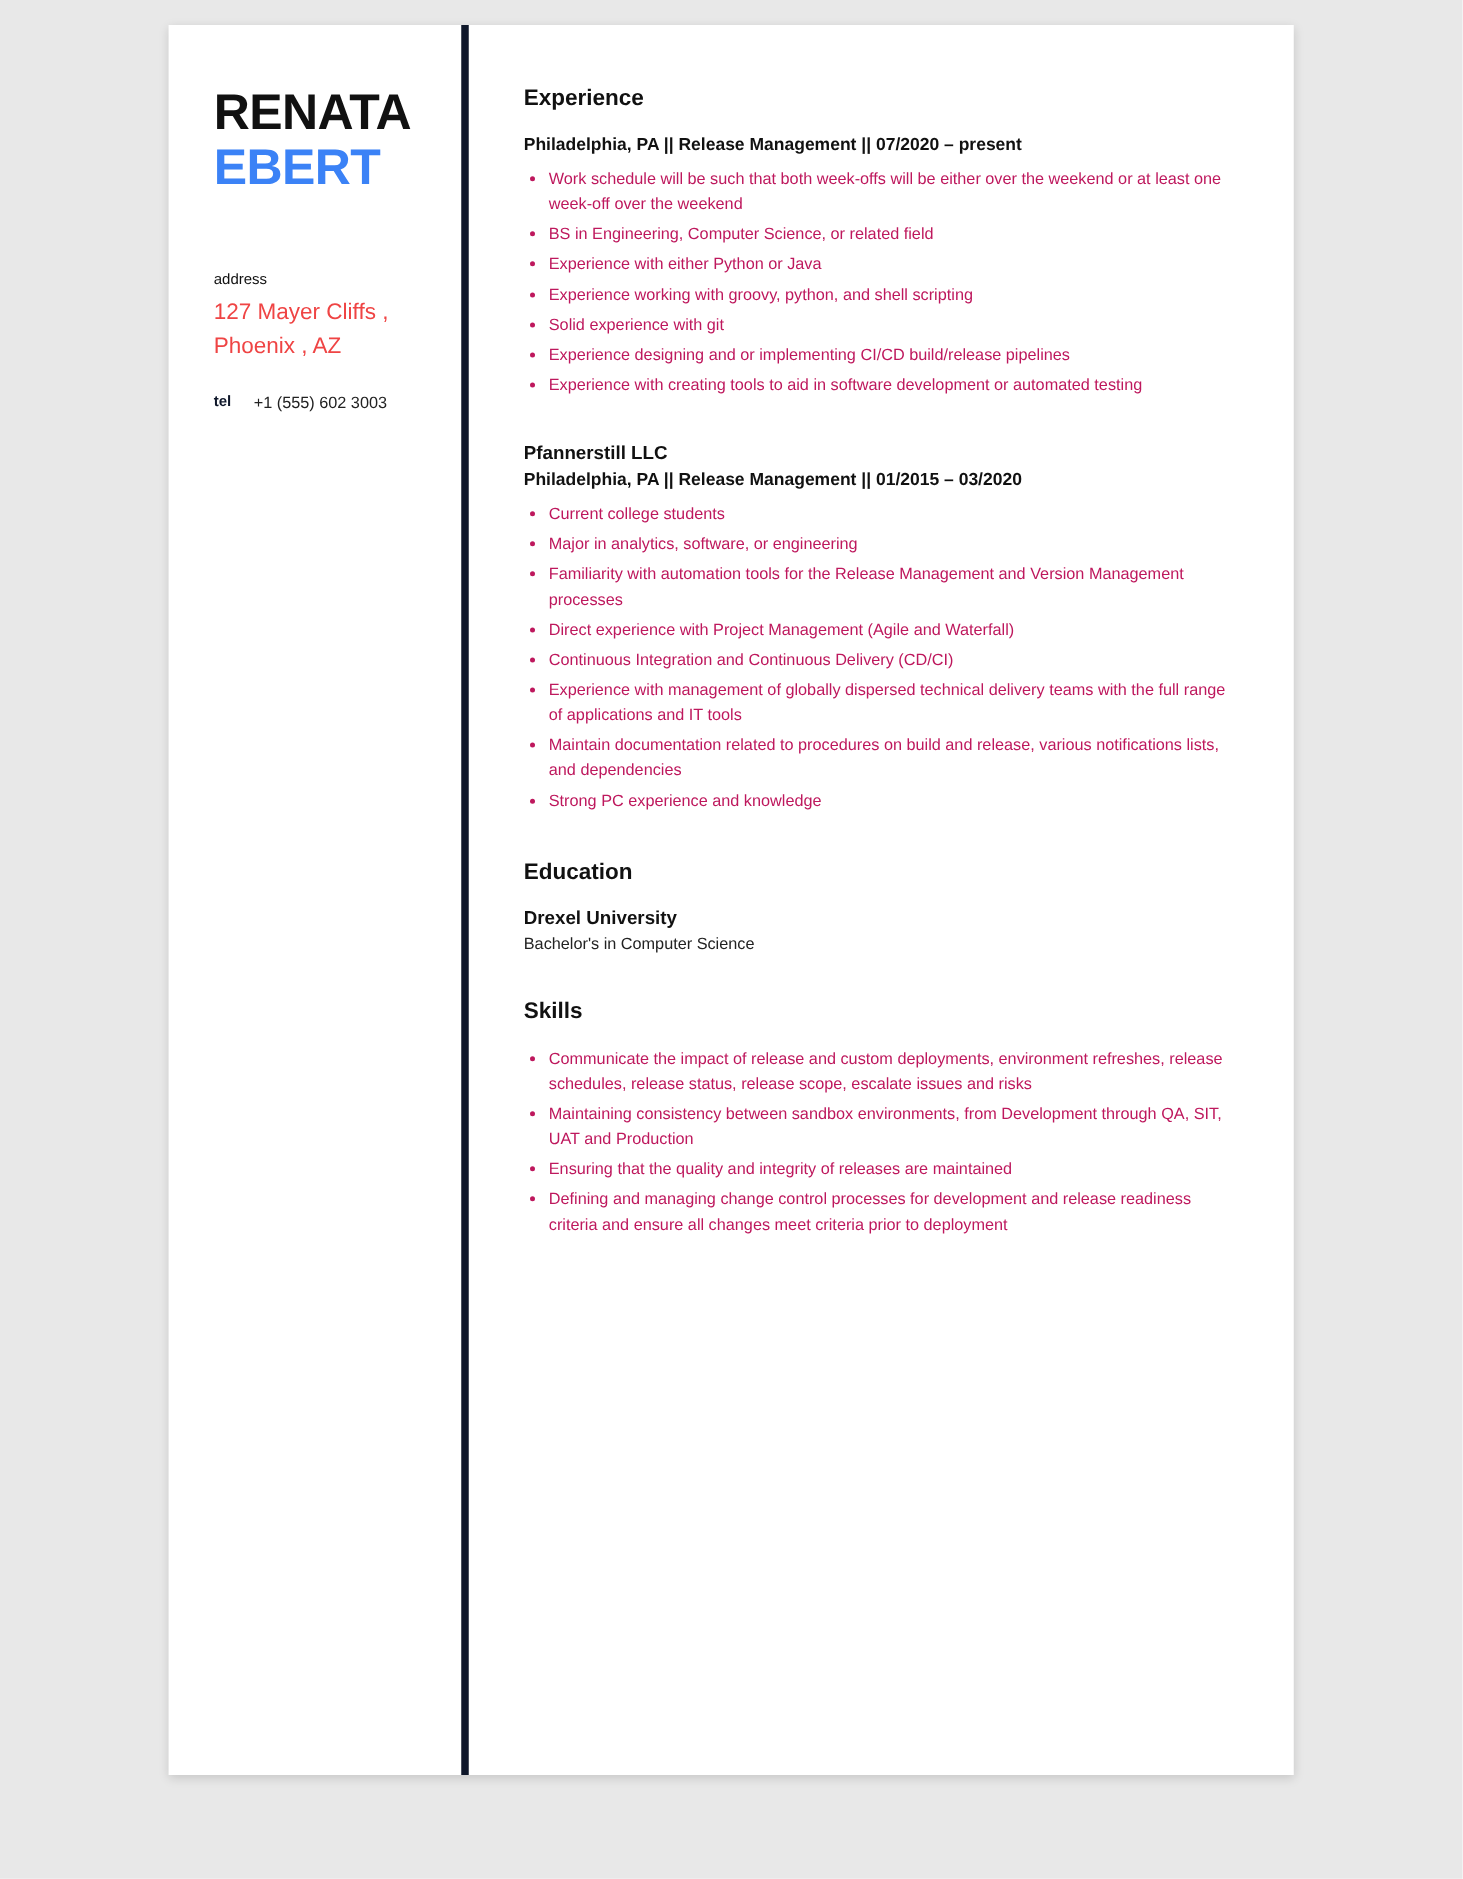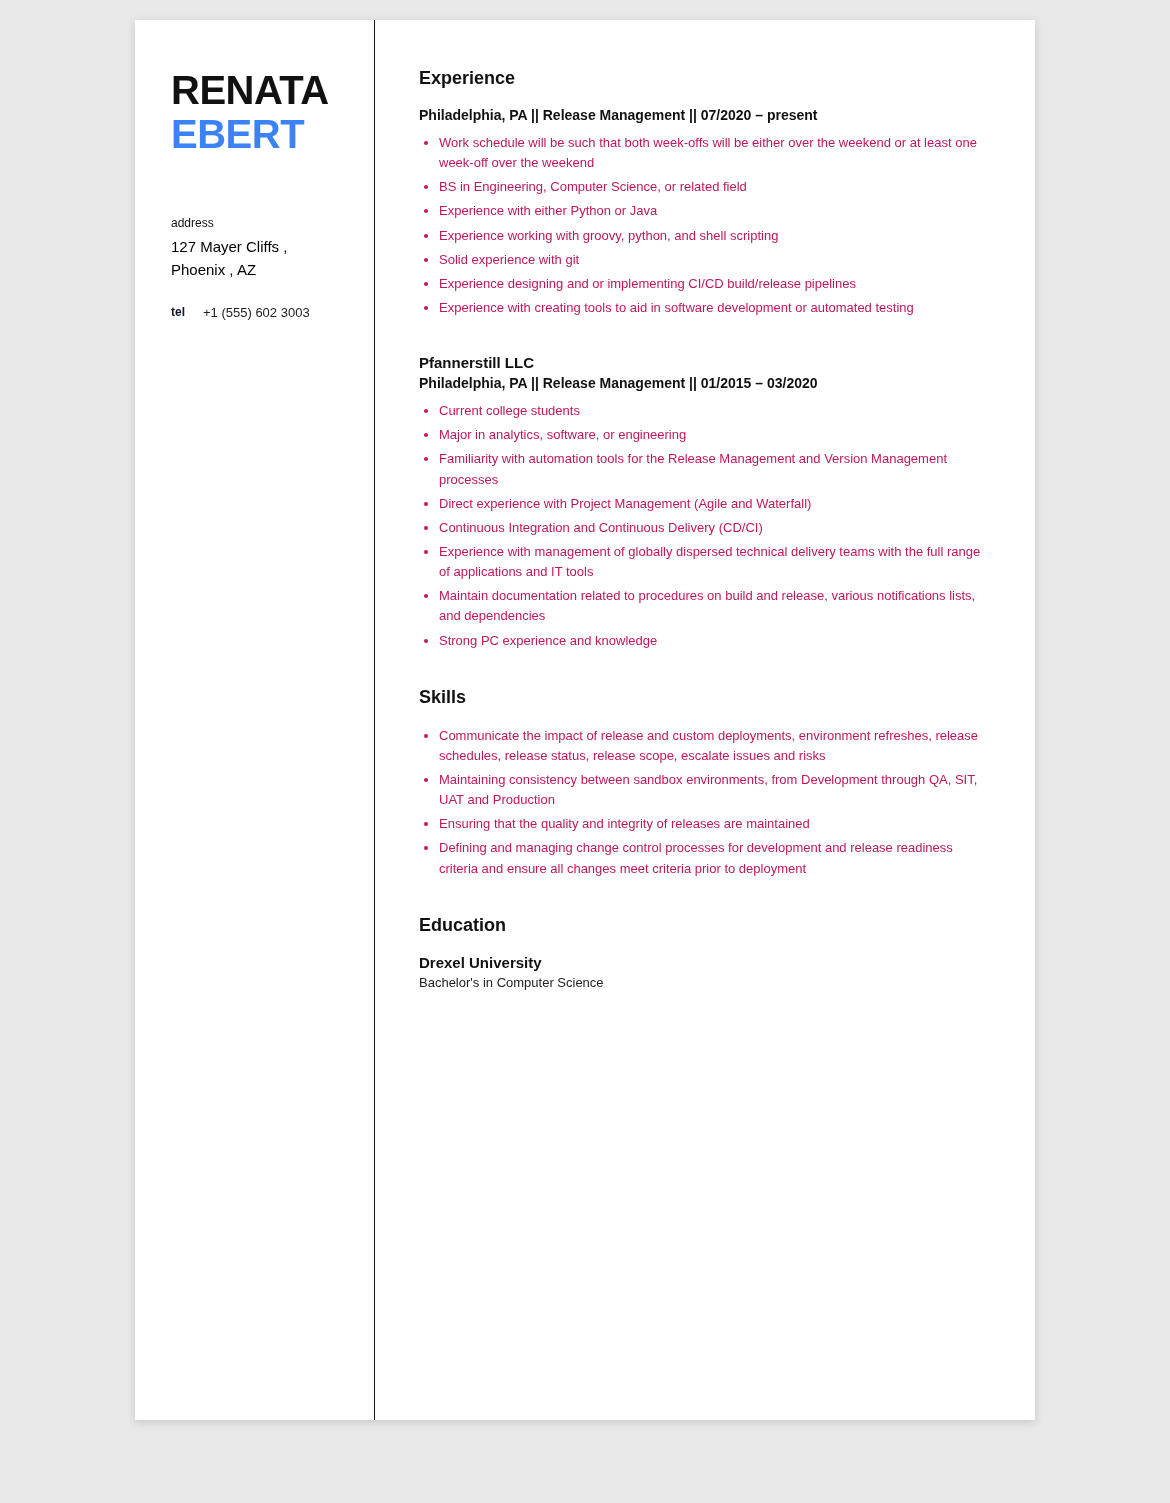--- a/index.html
+++ b/index.html
@@ -26,21 +26,21 @@
       flex-direction: row;
       box-shadow: 0 2px 8px rgba(0,0,0,0.15);
     }
 
     
     .left-col {
       width: 240px;
       min-width: 240px;
       padding: 48px 28px 48px 36px;
       background: #ffffff;
-      border-right: 1px solid #0f172a;
+      border-right: 6px solid #0f172a;
     }
 
     .name-block {
       margin-bottom: 60px;
     }
 
     .name-first {
       font-size: 40px;
       font-weight: 900;
       line-height: 1.1;
@@ -62,22 +62,22 @@
 
     .contact-label {
       font-size: 12px;
       font-weight: 400;
       color: #111111;
       margin-bottom: 6px;
       text-transform: lowercase;
     }
 
     .contact-value {
-      font-size: 15px;
-      color: #000000;
+      font-size: 18px;
+      color: #ef4444;
       line-height: 1.5;
     }
 
     .tel-row {
       display: flex;
       flex-direction: row;
       align-items: flex-start;
       margin-top: 24px;
       gap: 8px;
     }
@@ -204,29 +204,29 @@
           <li>Direct experience with Project Management (Agile and Waterfall)</li>
           <li>Continuous Integration and Continuous Delivery (CD/CI)</li>
           <li>Experience with management of globally dispersed technical delivery teams with the full range of applications and IT tools</li>
           <li>Maintain documentation related to procedures on build and release, various notifications lists, and dependencies</li>
           <li>Strong PC experience and knowledge</li>
         </ul>
       </div>
     </div>
 
     <div class="section-block">
+      <div class="section-title">Education</div>
+      <div class="degree-title">Drexel University</div>
+      <div class="degree-desc">Bachelor's in Computer Science</div>
+    </div>
+
+    <div class="section-block">
       <div class="section-title">Skills</div>
       <ul class="bullet-list">
         <li>Communicate the impact of release and custom deployments, environment refreshes, release schedules, release status, release scope, escalate issues and risks</li>
         <li>Maintaining consistency between sandbox environments, from Development through QA, SIT, UAT and Production</li>
         <li>Ensuring that the quality and integrity of releases are maintained</li>
         <li>Defining and managing change control processes for development and release readiness criteria and ensure all changes meet criteria prior to deployment</li>
       </ul>
     </div>
 
-    <div class="section-block">
-      <div class="section-title">Education</div>
-      <div class="degree-title">Drexel University</div>
-      <div class="degree-desc">Bachelor's in Computer Science</div>
-    </div>
-
   </div>
 </div>
 
 </body></html>

